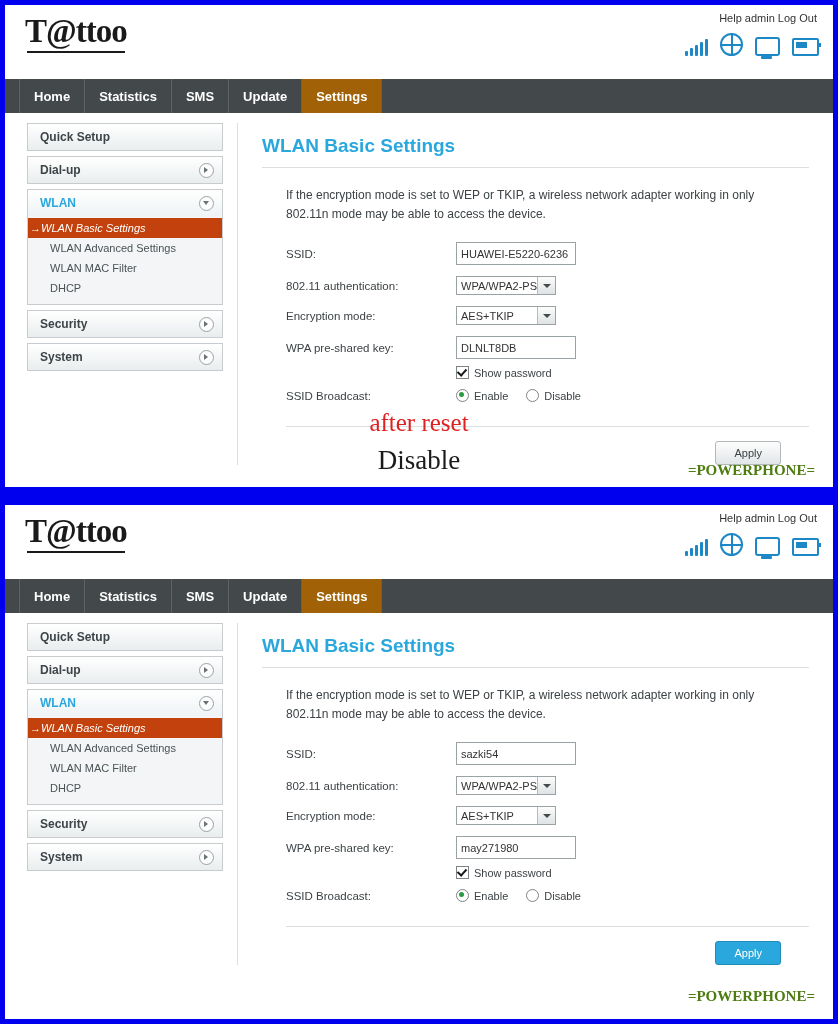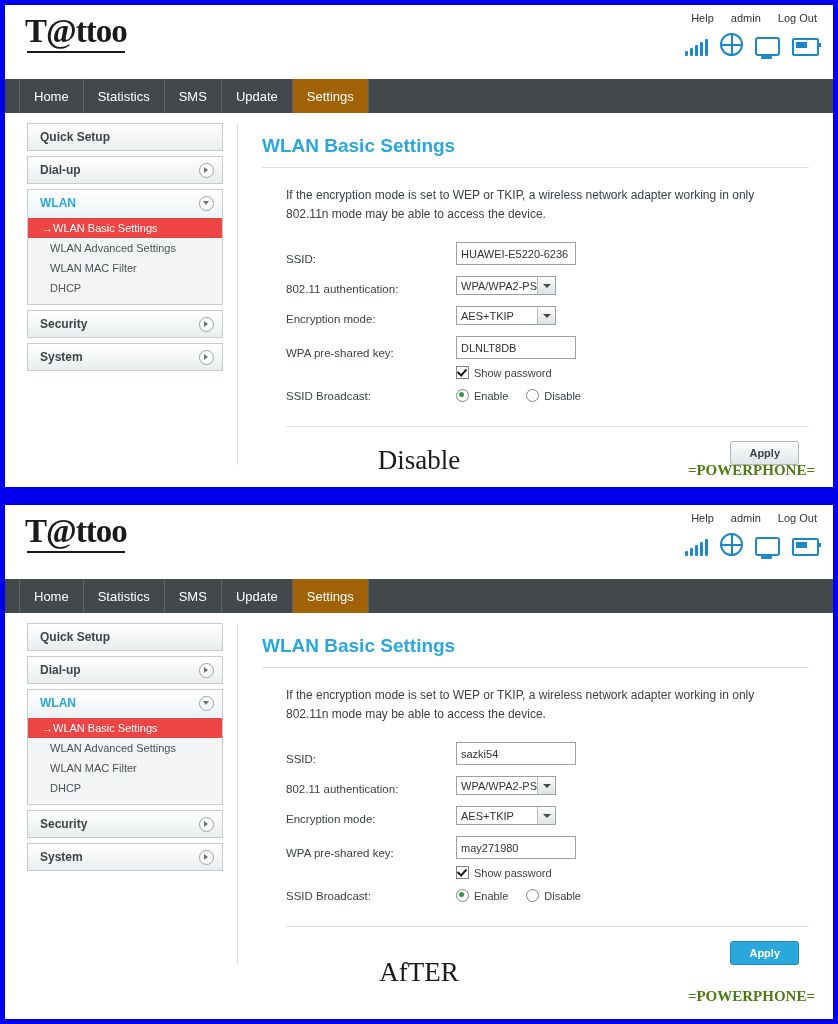--- a/index.html
+++ b/index.html
@@ -57,21 +57,21 @@
     background: #1a1a1a;
   }
   .toplinks {
     position: absolute;
     right: 16px;
     top: 7px;
     font-size: 11px;
     color: #333;
   }
   .toplinks span {
-    margin-left: 14px;
+    margin-left: 0;
     cursor: pointer;
   }
   .status-icons {
     position: absolute;
     right: 14px;
     top: 28px;
     display: flex;
     align-items: flex-end;
     gap: 12px;
   }
@@ -157,21 +157,21 @@
     height: 34px;
     background: #43484a;
     display: flex;
     align-items: stretch;
     padding-left: 14px;
     box-sizing: border-box;
   }
   .nav-item {
     color: #ffffff;
     font-size: 13px;
-    font-weight: normal;
+    font-weight: bold;
     display: flex;
     align-items: center;
     padding: 0 14px;
     cursor: pointer;
     border-right: 1px solid #5d6365;
   }
   .nav-item:first-child { border-left: 1px solid #5d6365; }
   .nav-item.active {
     background: #a16207;
   }
@@ -233,23 +233,24 @@
   .sub-list {
     padding: 2px 0 6px 0;
   }
   .sub-item {
     font-size: 11px;
     color: #4a5255;
     padding: 4px 0 4px 22px;
     cursor: pointer;
   }
   .sub-item.selected {
-    background: #ef4444;
+    background: #c2410c;
     color: #ffffff;
-    padding-left: 14px;
+    padding-left: 2px;
+    font-style: italic;
   }
 
   .content {
     flex: 1;
     border-left: 1px solid #dcdfe1;
     margin-left: 14px;
     padding: 8px 0 0 24px;
     position: relative;
   }
   .page-title {
@@ -267,21 +268,21 @@
     color: #3c4245;
     line-height: 19px;
     margin: 18px 0 0 24px;
     max-width: 500px;
   }
   .form {
     margin: 18px 0 0 24px;
   }
   .frow {
     display: flex;
-    align-items: flex-end;
+    align-items: center;
     margin-bottom: 11px;
   }
   .flabel {
     width: 170px;
     font-size: 11.5px;
     color: #3c4245;
   }
   input.txt {
     width: 110px;
     font-size: 11px;
@@ -370,24 +371,23 @@
     display: flex;
     align-items: center;
     gap: 18px;
   }
   .radiogrp label { display: flex; align-items: center; cursor: pointer; }
   .bottom-rule {
     border-bottom: 1px solid #dcdfe1;
     margin: 24px 24px 0 24px;
   }
   .apply-wrap {
-    margin: 14px 34px 0 0;
+    margin: 14px 52px 0 0;
     display: flex;
     justify-content: flex-end;
-    font-weight: bold;
   }
   .apply {
     font-size: 11px;
     color: #3c4245;
     background: linear-gradient(#fdfdfd, #e2e6e8);
     border: 1px solid #b2b8ba;
     border-radius: 3px;
     padding: 5px 18px;
     cursor: pointer;
   }
@@ -549,20 +549,21 @@
           </div>
         </div>
 
         <div class="bottom-rule"></div>
         <div class="apply-wrap">
           <div class="apply">Apply</div>
         </div>
       </div>
     </div>
 
+    <div class="overlay-text ov-after-reset">after reset</div>
     <div class="overlay-text ov-before">Disable</div>
     <div class="watermark" style="bottom:8px;">=POWERPHONE=</div>
   </div>
 
   <div class="panel" id="panel-bottom">
 
     <div class="topbar">
       <div class="logo">T@ttoo</div>
       <div class="logo-underline"></div>
       <div class="toplinks">
@@ -681,17 +682,16 @@
           </div>
         </div>
 
         <div class="bottom-rule"></div>
         <div class="apply-wrap">
           <div class="apply blue">Apply</div>
         </div>
       </div>
     </div>
 
-    <div class="overlay-text" style="top:452px;font-family:'Liberation Serif',serif;font-size:27px;color:#1a1a1a;">AfTER</div>
     <div class="watermark" style="bottom:14px;">=POWERPHONE=</div>
   </div>
 
 </div>
 
 </body></html>

